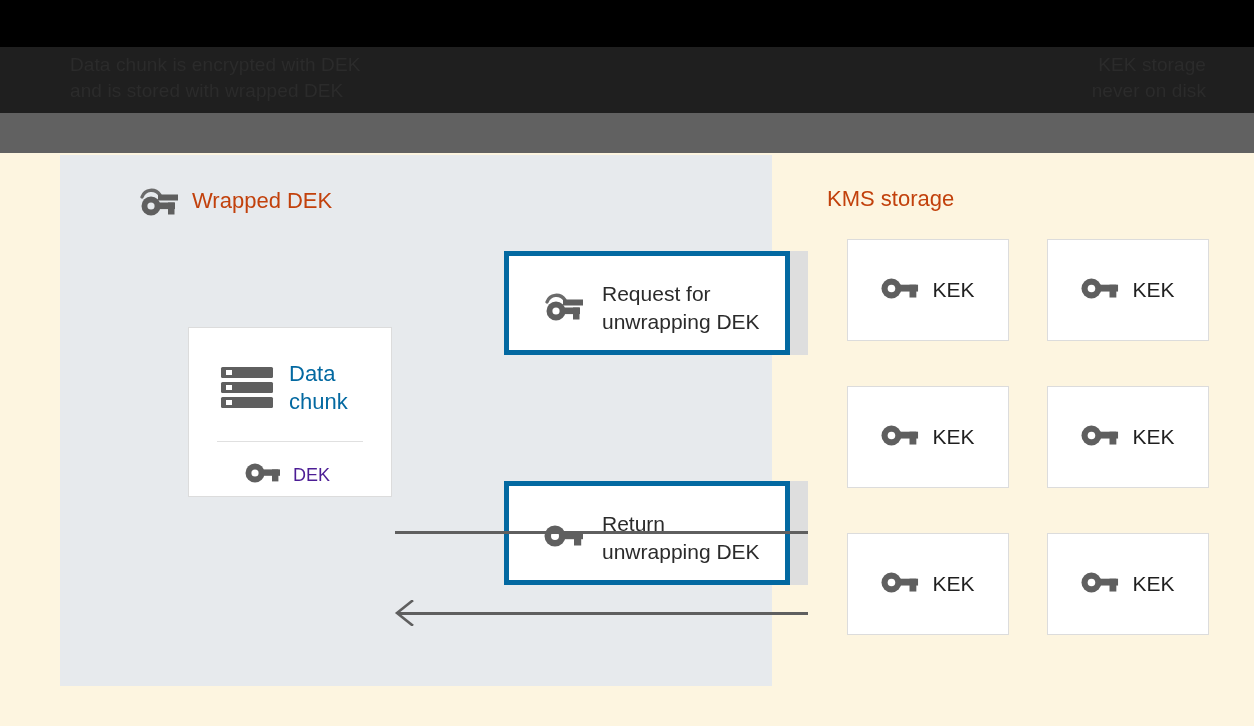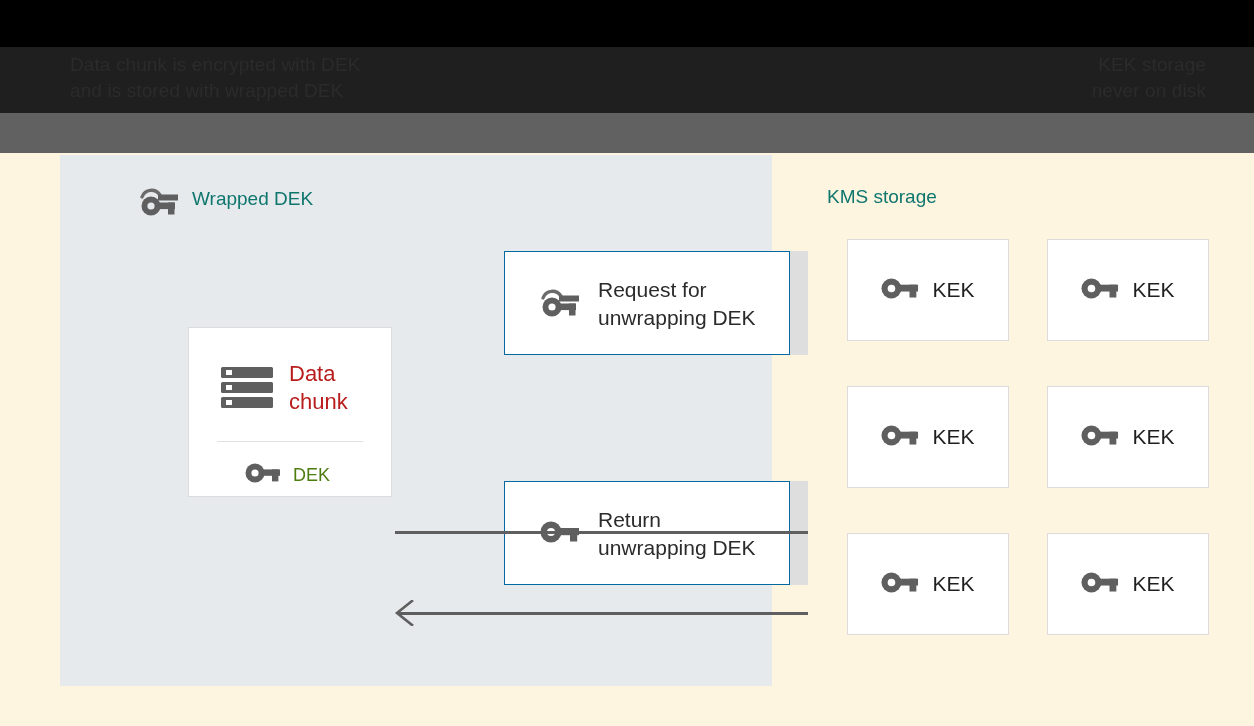--- a/index.html
+++ b/index.html
@@ -43,22 +43,22 @@
     background:#fdf5e0;
   }
 
   
   #client-panel{
     position:absolute;left:60px;top:2px;width:712px;height:531px;
     background:#e7eaed;
   }
   .panel-title{
     position:absolute;
-    color:#0f766e;
-    font-size:19px;
+    color:#c2410c;
+    font-size:22px;
     white-space:nowrap;
   }
   #wrapped-dek-title{left:132px;top:33px;}
   #kms-title{left:791px;top:33px;}
 
   .panel-key-icon{
     position:absolute;left:79px;top:30px;width:40px;height:32px;
   }
 
   
@@ -66,34 +66,34 @@
     position:absolute;left:128px;top:172px;width:204px;height:170px;
     background:#ffffff;
     border:1px solid #dcdcdc;
     box-sizing:border-box;
   }
   #data-chunk-row{
     position:absolute;left:30px;top:32px;display:flex;align-items:center;gap:14px;
   }
   .db-icon{width:56px;height:44px;}
   #data-chunk-label{
-    font-size:22px;color:#b91c1c;line-height:28px;white-space:pre-line;
+    font-size:22px;color:#0369a1;line-height:28px;white-space:pre-line;
   }
   #card-divider{
     position:absolute;left:28px;top:113px;width:146px;height:1px;background:#e0e0e0;
   }
   #dek-row{
     position:absolute;left:56px;top:134px;display:flex;align-items:center;gap:12px;
   }
-  #dek-label{font-size:18px;color:#4d7c0f;}
+  #dek-label{font-size:18px;color:#4c1d95;}
 
   
   .msg-card{
     position:absolute;width:286px;height:104px;
-    background:#ffffff;border:1px solid #0369a1;box-sizing:border-box;
+    background:#ffffff;border:5px solid #0369a1;box-sizing:border-box;
   }
   .msg-shadow{
     position:absolute;width:42px;height:104px;background:#dedede;
   }
   #req-card{left:444px;top:96px;}
   #req-shadow{left:730px;top:96px;}
   #ret-card{left:444px;top:326px;}
   #ret-shadow{left:730px;top:326px;}
   .msg-inner{
     position:absolute;left:35px;top:0;height:104px;

